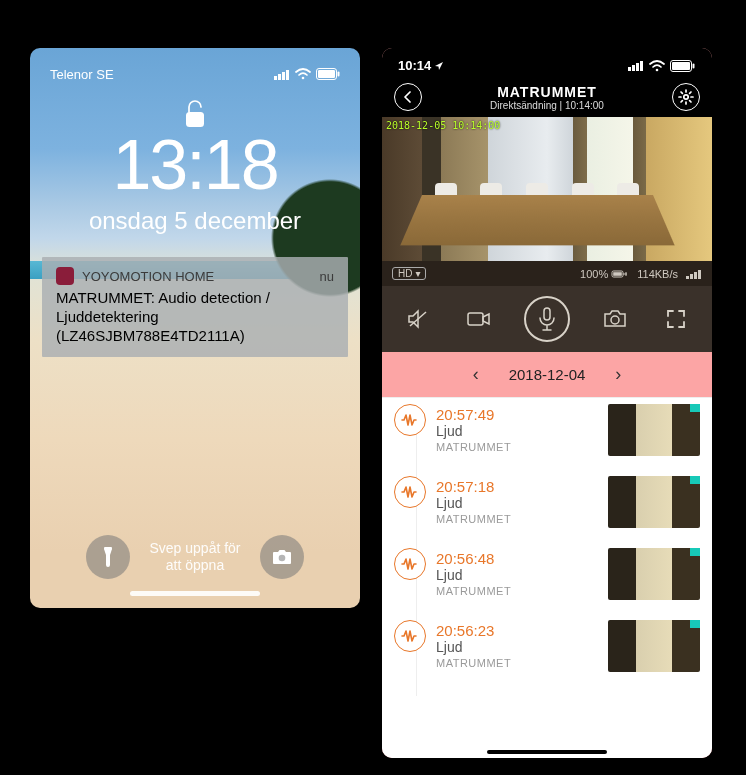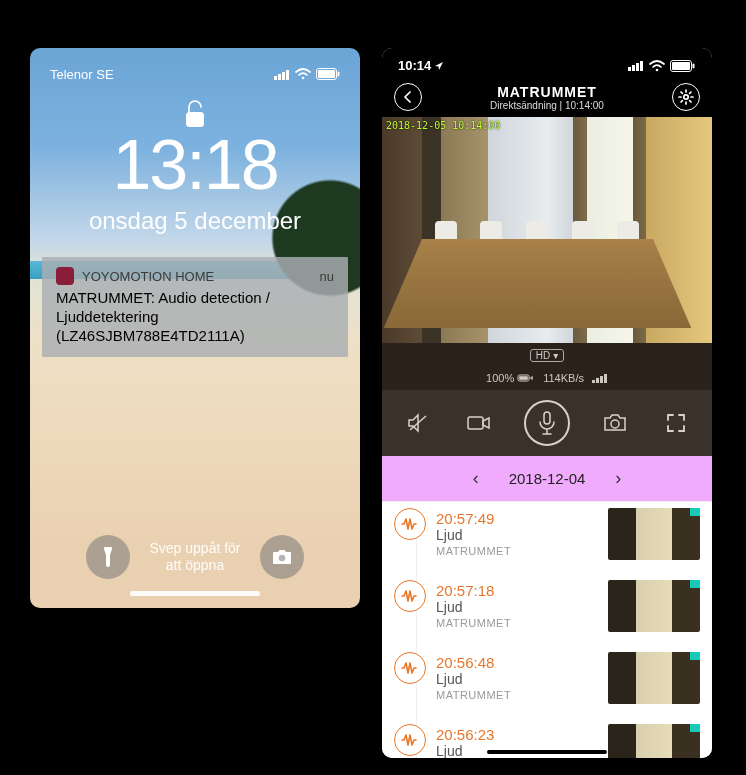--- a/index.html
+++ b/index.html
@@ -82,21 +82,21 @@
     width:44px; height:44px; border-radius:50%;
     background:rgba(120,120,120,0.55);
     display:flex; align-items:center; justify-content:center;
   }
   .swipe-text { text-align:center; font-size:14px; line-height:1.2; color:#fff; opacity:0.95; width:130px; }
   .home-ind { width:130px; height:5px; background:rgba(255,255,255,0.9); border-radius:3px; margin-top:12px; }
 
   
   .right-phone {
     left: 382px; top: 48px;
-    background:#f0abfc;
+    background:#fca5a5;
     height:710px;
     display:flex; flex-direction:column;
   }
   .r-status {
     background:#000; color:#fff;
     display:flex; justify-content:space-between; align-items:center;
     padding:10px 16px 4px; font-size:13px; font-weight:600;
   }
   .r-header {
     background:#000; color:#fff;
@@ -106,21 +106,21 @@
   .r-header .title-block { text-align:center; flex:1; }
   .r-header .room-name { font-size:14px; font-weight:600; letter-spacing:1px; }
   .r-header .sub { font-size:10px; opacity:0.85; }
   .round-outline {
     width:28px; height:28px; border-radius:50%;
     border:1.5px solid #fff;
     display:flex; align-items:center; justify-content:center;
   }
   .video-area {
     position:relative;
-    height:226px;
+    height:144px;
     background:
       linear-gradient(to right, #4a3a28 0%, #5d4b36 12%, #3a3326 12%, #3a3326 18%,
         #8c7a56 18%, #a6936a 32%, #cfd5da 32%, #e8ecef 50%, #cfd5da 58%,
         #6b5c3f 58%, #7d6c4a 62%, #eaefe2 62%, #f5f6e9 76%,
         #6a5a3c 76%, #7a6a48 80%, #c9a862 80%, #e5c87e 100%),
       #6b5a3e;
     overflow:hidden;
   }
   .video-table {
     position:absolute; left:12%; right:18%; bottom:0; height:46%;
@@ -133,21 +133,21 @@
   }
   .chair { width:22px; height:40px; background:#edebe6; border-radius:4px 4px 0 0; }
   .ts-overlay {
     position:absolute; top:3px; left:4px;
     color:#baff2a; font-size:10px; font-family:monospace;
     text-shadow:0 0 2px #000;
   }
   .info-bar {
     background:#2a221b; color:#cfc9c0;
     display:flex; align-items:center; justify-content:space-between;
-    font-size:11px; padding:6px 10px; gap:10px;flex-direction:column;
+    font-size:11px; padding:6px 10px; gap:10px;
   }
   .hd-badge { border:1px solid #aaa; border-radius:3px; padding:0 5px; font-size:10px; display:flex; align-items:center; gap:3px; }
   .sig-bar { width:3px; background:#cfc9c0; margin-right:1px; }
   .ctrl-bar {
     background:#3a312a;
     display:flex; align-items:center; justify-content:space-around;
     padding:10px 6px;
   }
   .ctrl-btn { color:#d8d2c8; width:30px; height:30px; display:flex; align-items:center; justify-content:center; }
   .mic-btn {

